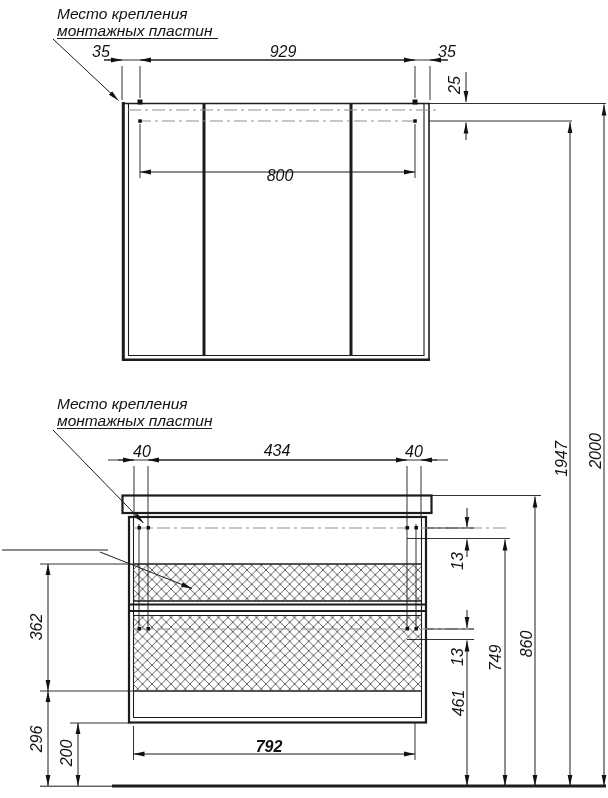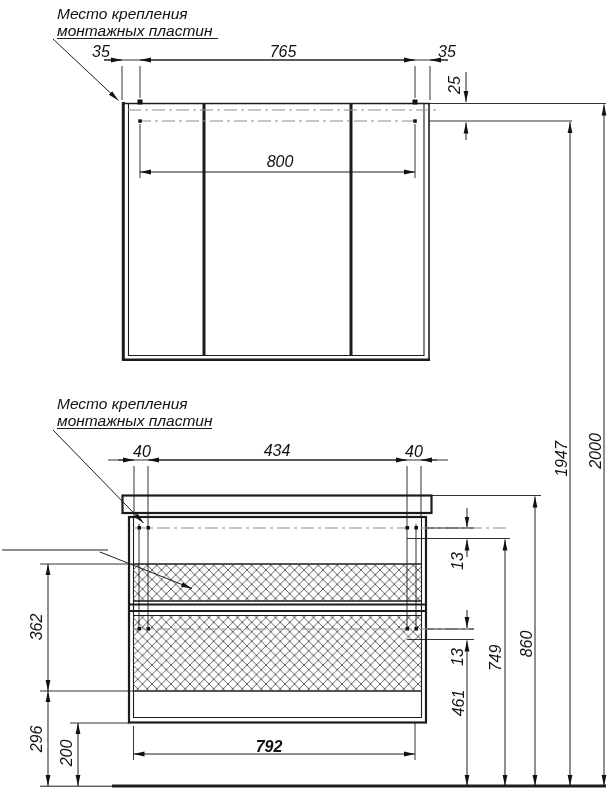--- a/index.html
+++ b/index.html
@@ -153,24 +153,24 @@
   <div class="note" style="left:57px;top:6px;">
     <div>Место крепления</div>
     <div>монтажных пластин</div>
   </div>
   <div class="note" style="left:57px;top:396px;">
     <div>Место крепления</div>
     <div>монтажных пластин</div>
   </div>
 
   <div class="dim" style="left:101px;top:52px;">35</div>
-  <div class="dim" style="left:283px;top:52px;">765</div>
+  <div class="dim" style="left:283px;top:52px;">929</div>
   <div class="dim" style="left:447px;top:52px;">35</div>
   <div class="dim rot" style="left:455px;top:85px;">25</div>
-  <div class="dim" style="left:280px;top:162px;">800</div>
+  <div class="dim" style="left:280px;top:176px;">800</div>
 
   <div class="dim" style="left:142px;top:452px;">40</div>
   <div class="dim" style="left:277px;top:451px;">434</div>
   <div class="dim" style="left:414px;top:452px;">40</div>
 
   <div class="dim rot" style="left:458px;top:561px;">13</div>
   <div class="dim rot" style="left:458px;top:657px;">13</div>
 
   <div class="dim rot" style="left:37px;top:627px;">362</div>
   <div class="dim rot" style="left:37px;top:739px;">296</div>

